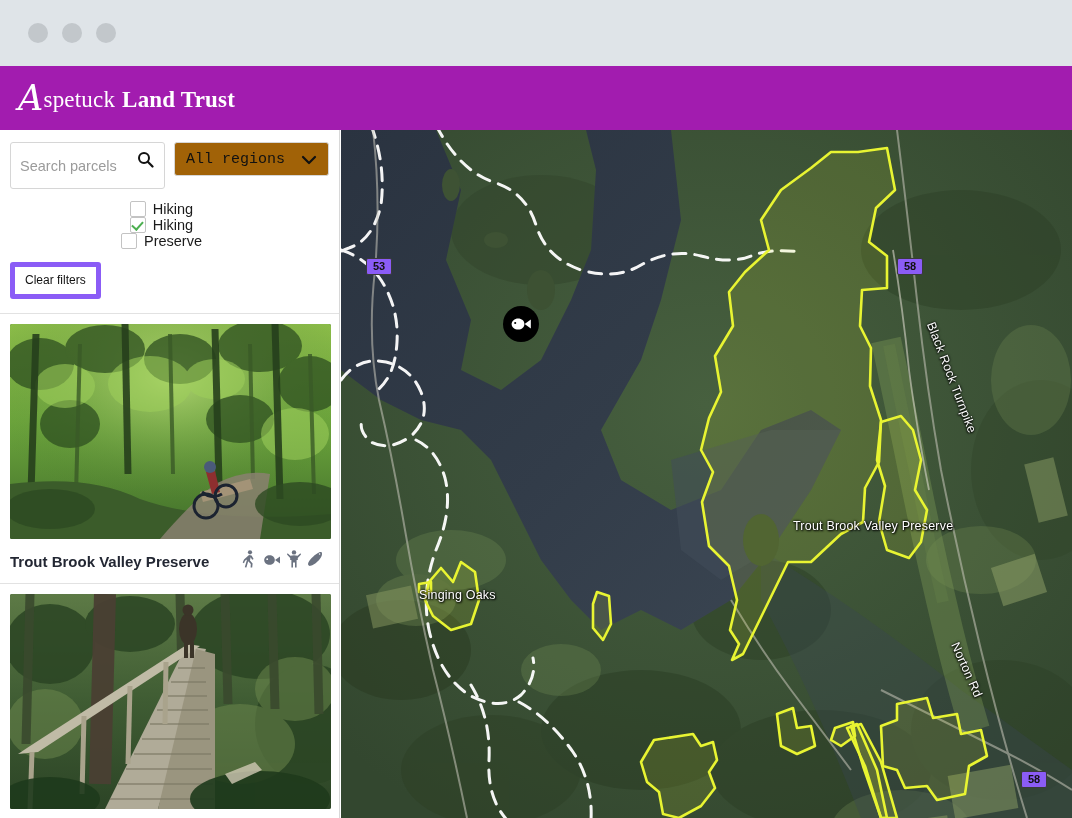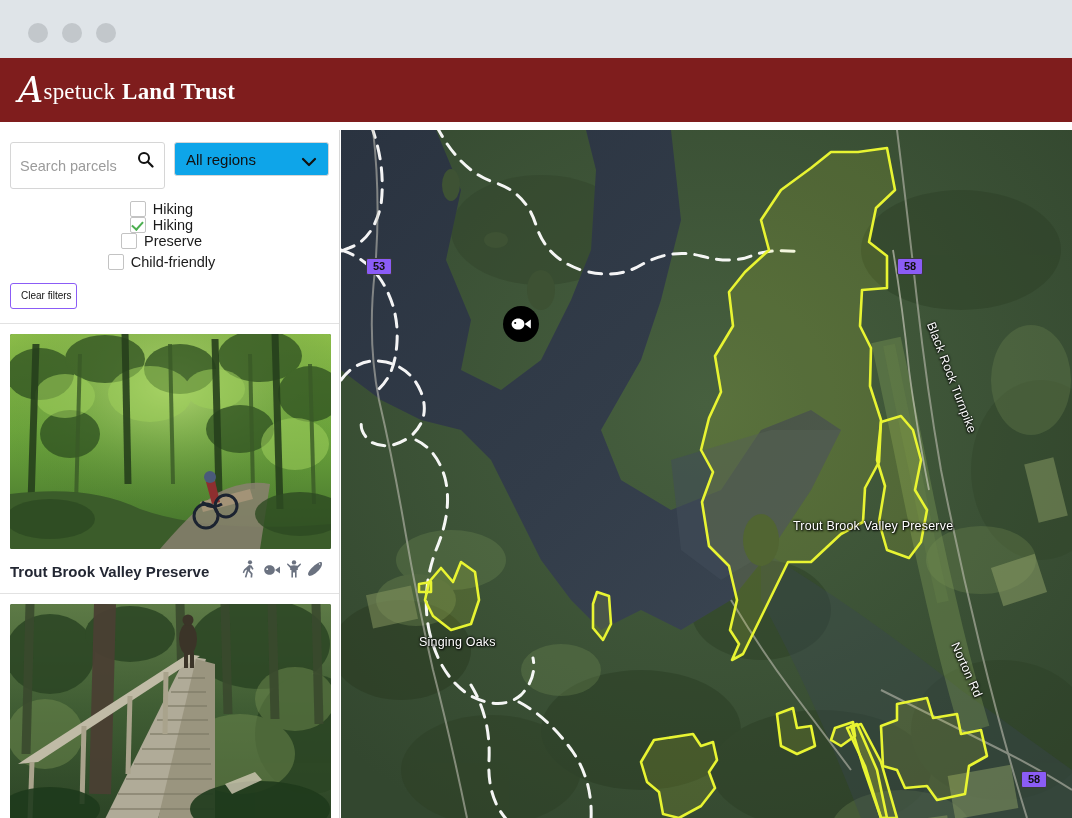--- a/index.html
+++ b/index.html
@@ -20,23 +20,23 @@
     display: flex; align-items: center;
     padding-left: 28px;
   }
   .chrome-dot {
     width: 20px; height: 20px; border-radius: 50%;
     background: #c2c7cb; margin-right: 14px;
   }
 
   
   .brandbar {
-    position: absolute; left: 0; top: 58px;
+    position: absolute; left: 0; top: 66px;
     width: 1072px; height: 64px;
-    background: #7f1d1d;
+    background: #a21caf;
     display: flex; align-items: center;
     padding-left: 18px;
   }
   .brand {
     color: #ffffff;
     font-family: "Liberation Serif", serif;
     font-size: 27px;
     white-space: nowrap;
     letter-spacing: .2px;
   }
@@ -76,24 +76,24 @@
     font-family: "Liberation Sans", sans-serif;
     background: transparent;
   }
   .search-input::placeholder { color: #9b9b9b; }
   .search-icon { position: absolute; right: 10px; top: 8px; }
 
   .region-select {
     position: relative;
     width: 158px; height: 34px;
     border: 1px solid #d6d6d6; border-radius: 3px;
-    background: #0ea5e9;
+    background: #a16207;
     display: flex; align-items: center;
     padding-left: 11px;
-    font-size: 15px; color: #111;
+    font-size: 15px; color: #111; font-family: Liberation Mono, monospace;
   }
   .chev { position: absolute; right: 11px; top: 11px; }
 
   .checks { margin-top: 12px; }
   .check-line { display: flex; align-items: center; flex-wrap: wrap; flex-direction: column; }
   .check-line + .check-line { margin-top: 5px; }
   .check-item {
     display: flex; align-items: center;
     margin-right: 16px;
   }
@@ -109,24 +109,24 @@
     width: 5px; height: 9px;
     border: solid #4caf50;
     border-width: 0 2.4px 2.4px 0;
     transform: rotate(42deg);
   }
   .check-label { font-size: 14.5px; color: #1b1b1b; }
 
   .clear-btn {
     margin-top: 13px;
     display: inline-block;
-    border: 1px solid #8b5cf6; border-radius: 3px;
+    border: 5px solid #8b5cf6; border-radius: 3px;
     background: #fff;
-    font-size: 10px; color: #111;
-    padding: 6px 4px 7px 10px;
+    font-size: 12px; color: #111;
+    padding: 6px 10px 7px 10px;
     cursor: pointer;
     font-family: "Liberation Sans", sans-serif;
   }
 
   
   .card { padding: 10px 10px 0 10px; border-bottom: 1px solid #e2e2e2; }
   .card-photo {
     width: 321px; height: 215px;
     border-radius: 2px; overflow: hidden;
     position: relative;
@@ -223,26 +223,20 @@
             <span class="box"></span>
             <span class="check-label">Hiking</span>
           </div>
           <div class="check-item">
             <span class="box checked"></span>
             <span class="check-label">Hiking</span>
           </div>
           <div class="check-item">
             <span class="box"></span>
             <span class="check-label">Preserve</span>
-          </div>
-        </div>
-        <div class="check-line">
-          <div class="check-item">
-            <span class="box"></span>
-            <span class="check-label">Child-friendly</span>
           </div>
         </div>
       </div>
 
       <button class="clear-btn">Clear filters</button>
     </div>
 
     <div class="card">
       <div class="card-photo">
         <svg width="321" height="215" viewBox="0 0 321 215">
@@ -522,21 +516,21 @@
 
       <g stroke="#d8d6ca" stroke-width="1.8" opacity=".6" fill="none">
         <path d="M552 120 Q562 180 568 240 Q576 300 588 360"></path>
       </g>
     </svg>
 
     <div class="maplabel center" style="left:452px; top:388px; width:120px; line-height:16px;">
       <span>Trout Brook Valley Preserve</span>
     </div>
 
-    <div class="maplabel" style="left:78px; top:458px;margin-top:47px;">Singing Oaks</div>
+    <div class="maplabel" style="left:78px; top:458px;">Singing Oaks</div>
 
     <div class="maplabel" style="left:596px; top:190px; transform: rotate(69deg); transform-origin: left top;">Black Rock Turnpike</div>
 
     <div class="maplabel" style="left:620px; top:510px; transform: rotate(66deg); transform-origin: left top;">Norton Rd</div>
 
     <div class="shield" style="left:25px; top:128px;">53</div>
     <div class="shield" style="left:556px; top:128px;">58</div>
     <div class="shield" style="left:680px; top:641px;">58</div>
 
     <div class="fish-marker" style="left:162px; top:176px;">

